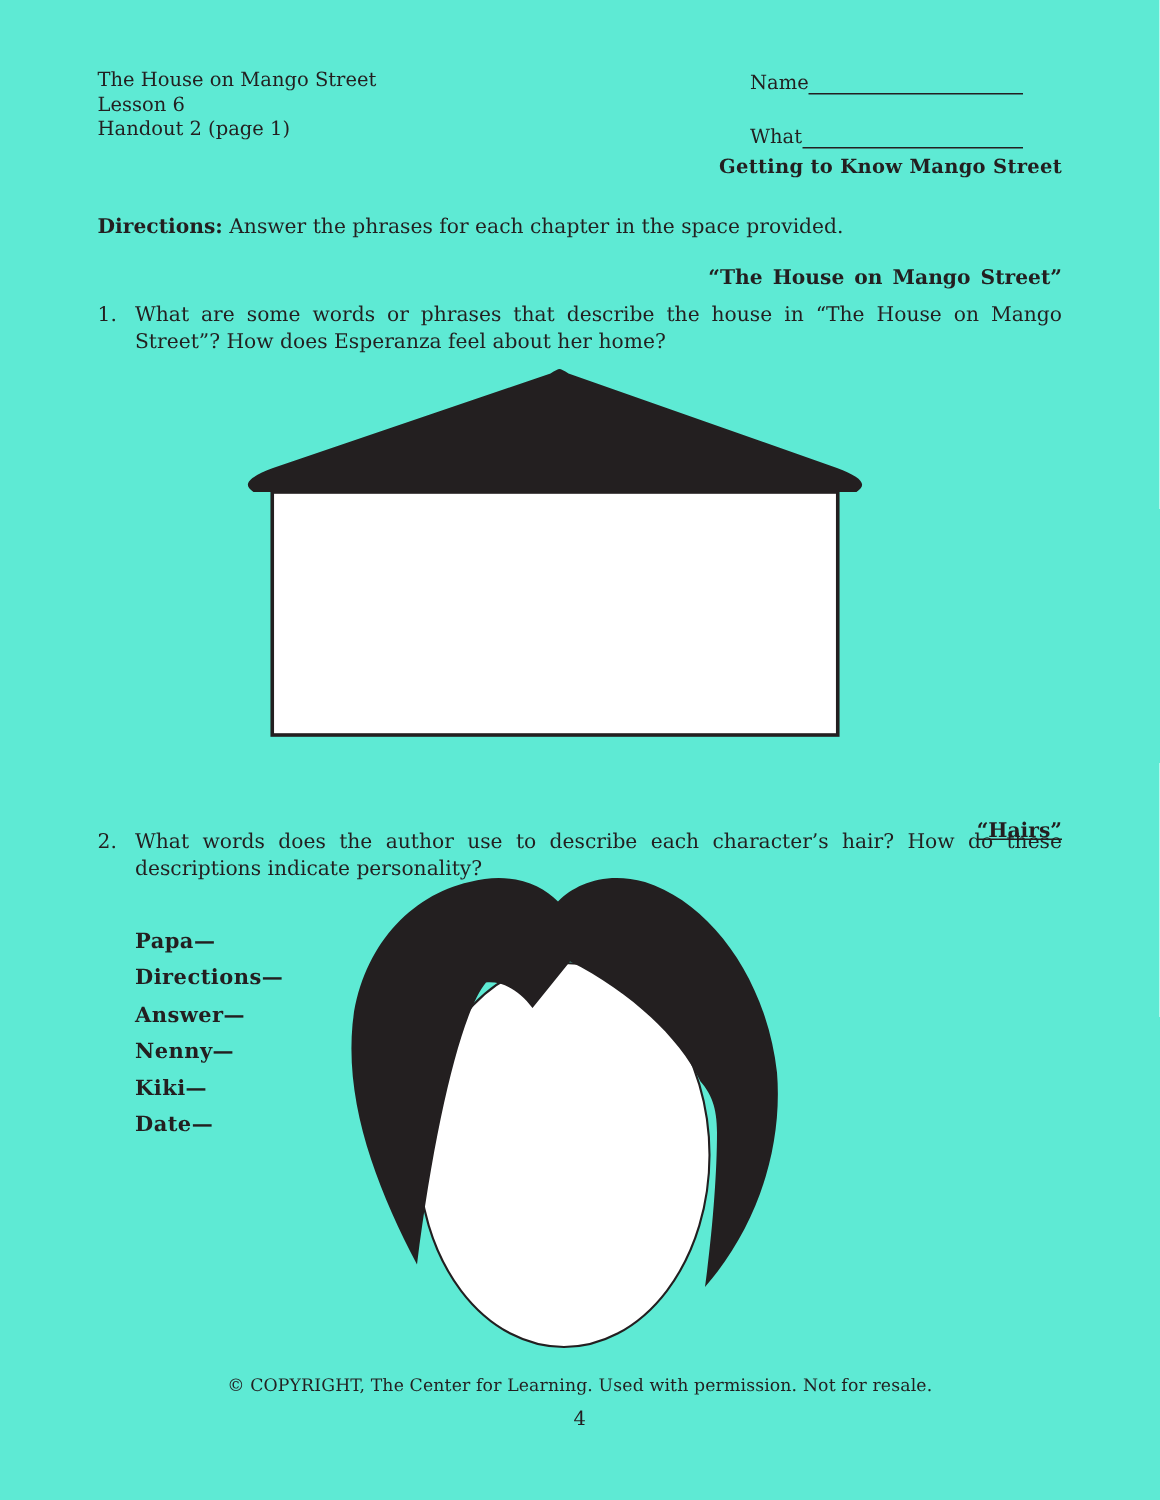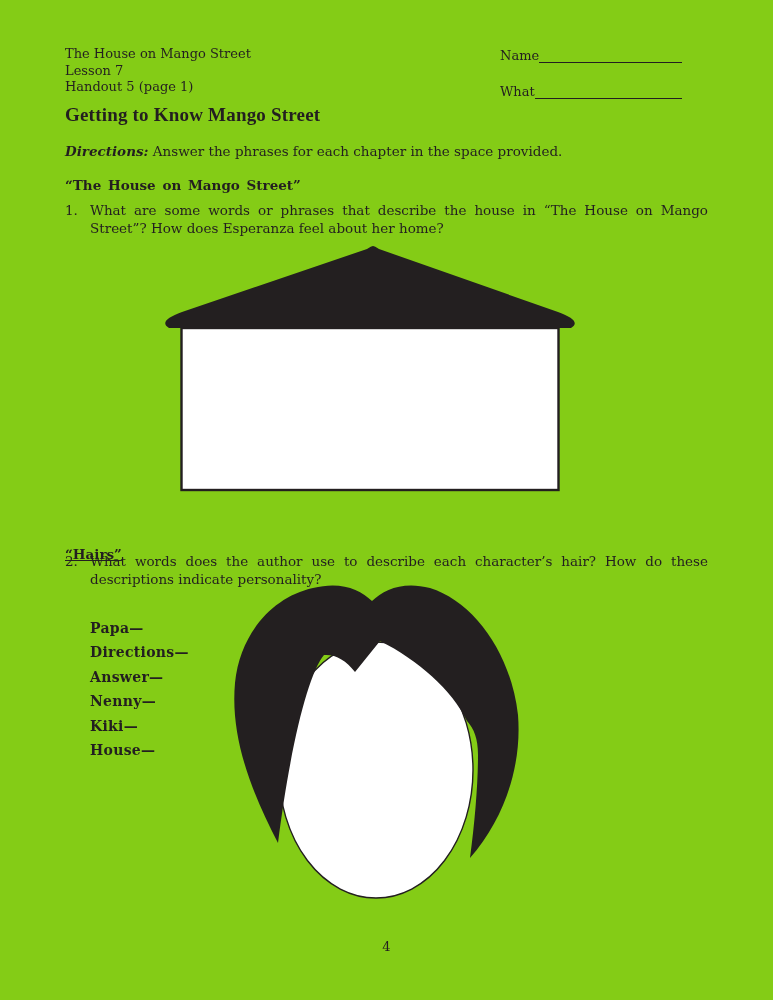--- a/index.html
+++ b/index.html
@@ -4,21 +4,21 @@
 <style>
   html, body {
     margin: 0;
     padding: 0;
     background: #ffffff;
   }
   .page {
     position: relative;
     width: 773px;
     height: 1000px;
-    background: #84cc16;
+    background: #5eead4;
     color: #231f20;
     font-family: "DejaVu Serif", "Liberation Serif", serif;
     overflow: hidden;
   }
   
   .header-left {
     position: absolute;
     left: 65px;
     top: 46px;
     font-size: 13px;
@@ -43,33 +43,32 @@
     height: 13px;
   }
   
   .content-col {
     position: absolute;
     left: 65px;
     width: 643px;
   }
   .page-title {
     top: 104px;
-    text-align: left;
-    font-size: 19px;
+    text-align: right;
+    font-size: 13px;
     font-weight: bold;
     letter-spacing: 0.2px;
-    font-family: Liberation Serif, serif;
   }
   .directions {
     top: 143px;
     font-size: 13.5px;
   }
-  .directions b { font-weight: bold; font-style: italic; }
+  .directions b { font-weight: bold; }
   .section-heading {
-    text-align: left;
+    text-align: right;
     font-size: 13.5px;
     font-weight: bold;
     word-spacing: 2px;
   }
   .heading-1 { top: 177px; }
   .heading-2 { top: 546px; text-decoration: underline; }
   
   .question {
     font-size: 13.5px;
     line-height: 17.5px;
@@ -124,22 +123,22 @@
     font-size: 13px;
   }
 </style>
 </head>
 <body>
 
 <div class="page">
 
   <div class="header-left">
     <div>The House on Mango Street</div>
-    <div>Lesson 7</div>
-    <div>Handout 5 (page 1)</div>
+    <div>Lesson 6</div>
+    <div>Handout 2 (page 1)</div>
   </div>
 
   <div class="header-right">
     <div class="fill-field">
       <span>Name</span>
       <span class="fill-line"></span>
     </div>
     <div class="fill-field">
       <span>What</span>
       <span class="fill-line"></span>
@@ -177,36 +176,37 @@
     <span class="q-num">2.</span>
     <span class="q-text">What words does the author use to describe each character’s hair? How do these descriptions indicate personality?</span>
   </div>
 
   <div class="character-list">
     <span class="character-item">Papa—</span>
     <span class="character-item">Directions—</span>
     <span class="character-item">Answer—</span>
     <span class="character-item">Nenny—</span>
     <span class="character-item">Kiki—</span>
-    <span class="character-item">House—</span>
+    <span class="character-item">Date—</span>
   </div>
 
   <svg class="hair-illustration" width="300" height="326" viewBox="0 0 300 326" xmlns="http://www.w3.org/2000/svg">
     <ellipse cx="154" cy="192" rx="97" ry="128" fill="#ffffff" stroke="#231f20" stroke-width="1.4"></ellipse>
     <path d="M56 265
              C 30 215, 8 160, 13 105
              C 18 56, 50 19, 91 10
              C 118 3, 138 11, 150 23
              C 162 11, 182 3, 208 10
              C 252 24, 289 75, 296 137
              C 300 187, 283 240, 248 280
              C 253 243, 256 205, 256 177
              C 256 160, 252 151, 245 143
              C 230 112, 196 82, 158 63
              L 133 94
              C 124 82, 113 76, 102 77
              C 86 96, 68 170, 56 265
              Z" fill="#231f20"></path>
   </svg>
 
+  <div class="copyright">© COPYRIGHT, The Center for Learning. Used with permission. Not for resale.</div>
   <div class="page-number">4</div>
 
 </div>
 
 </body></html>

